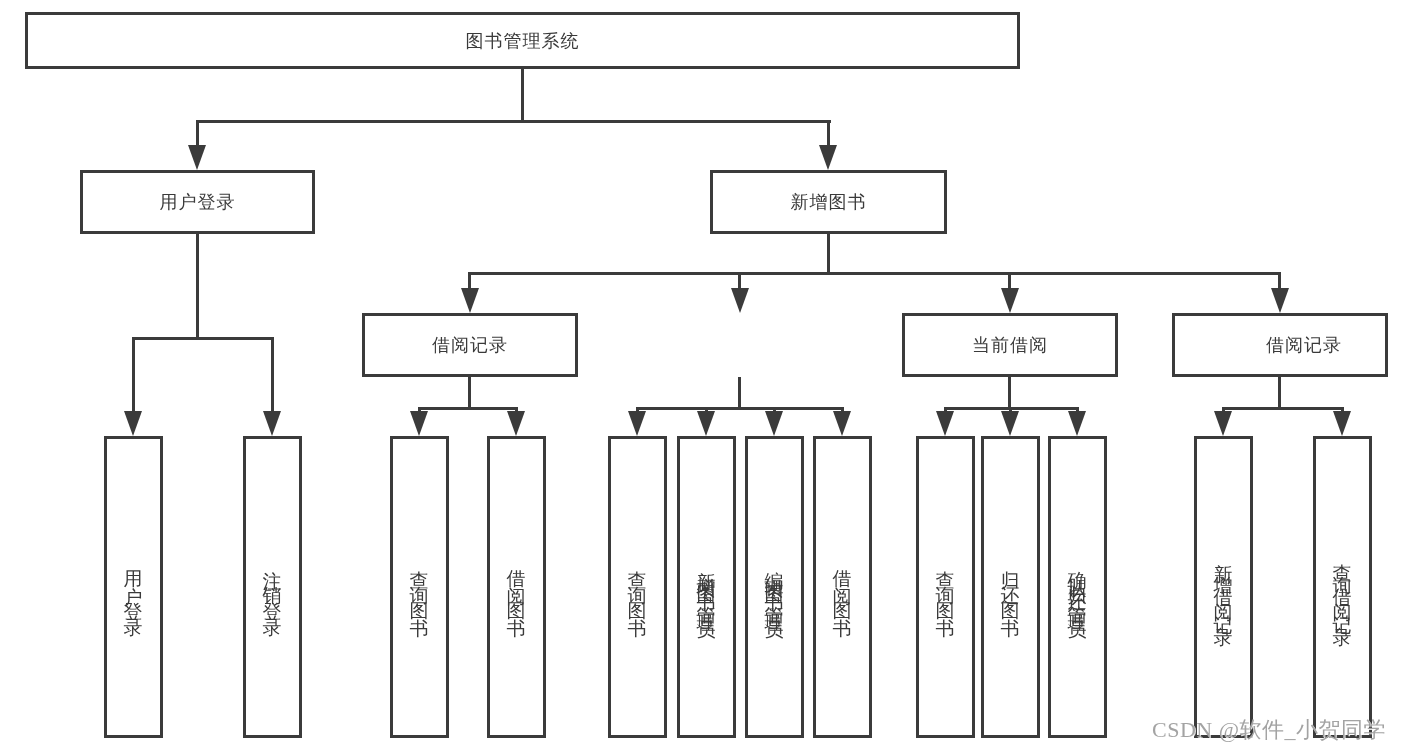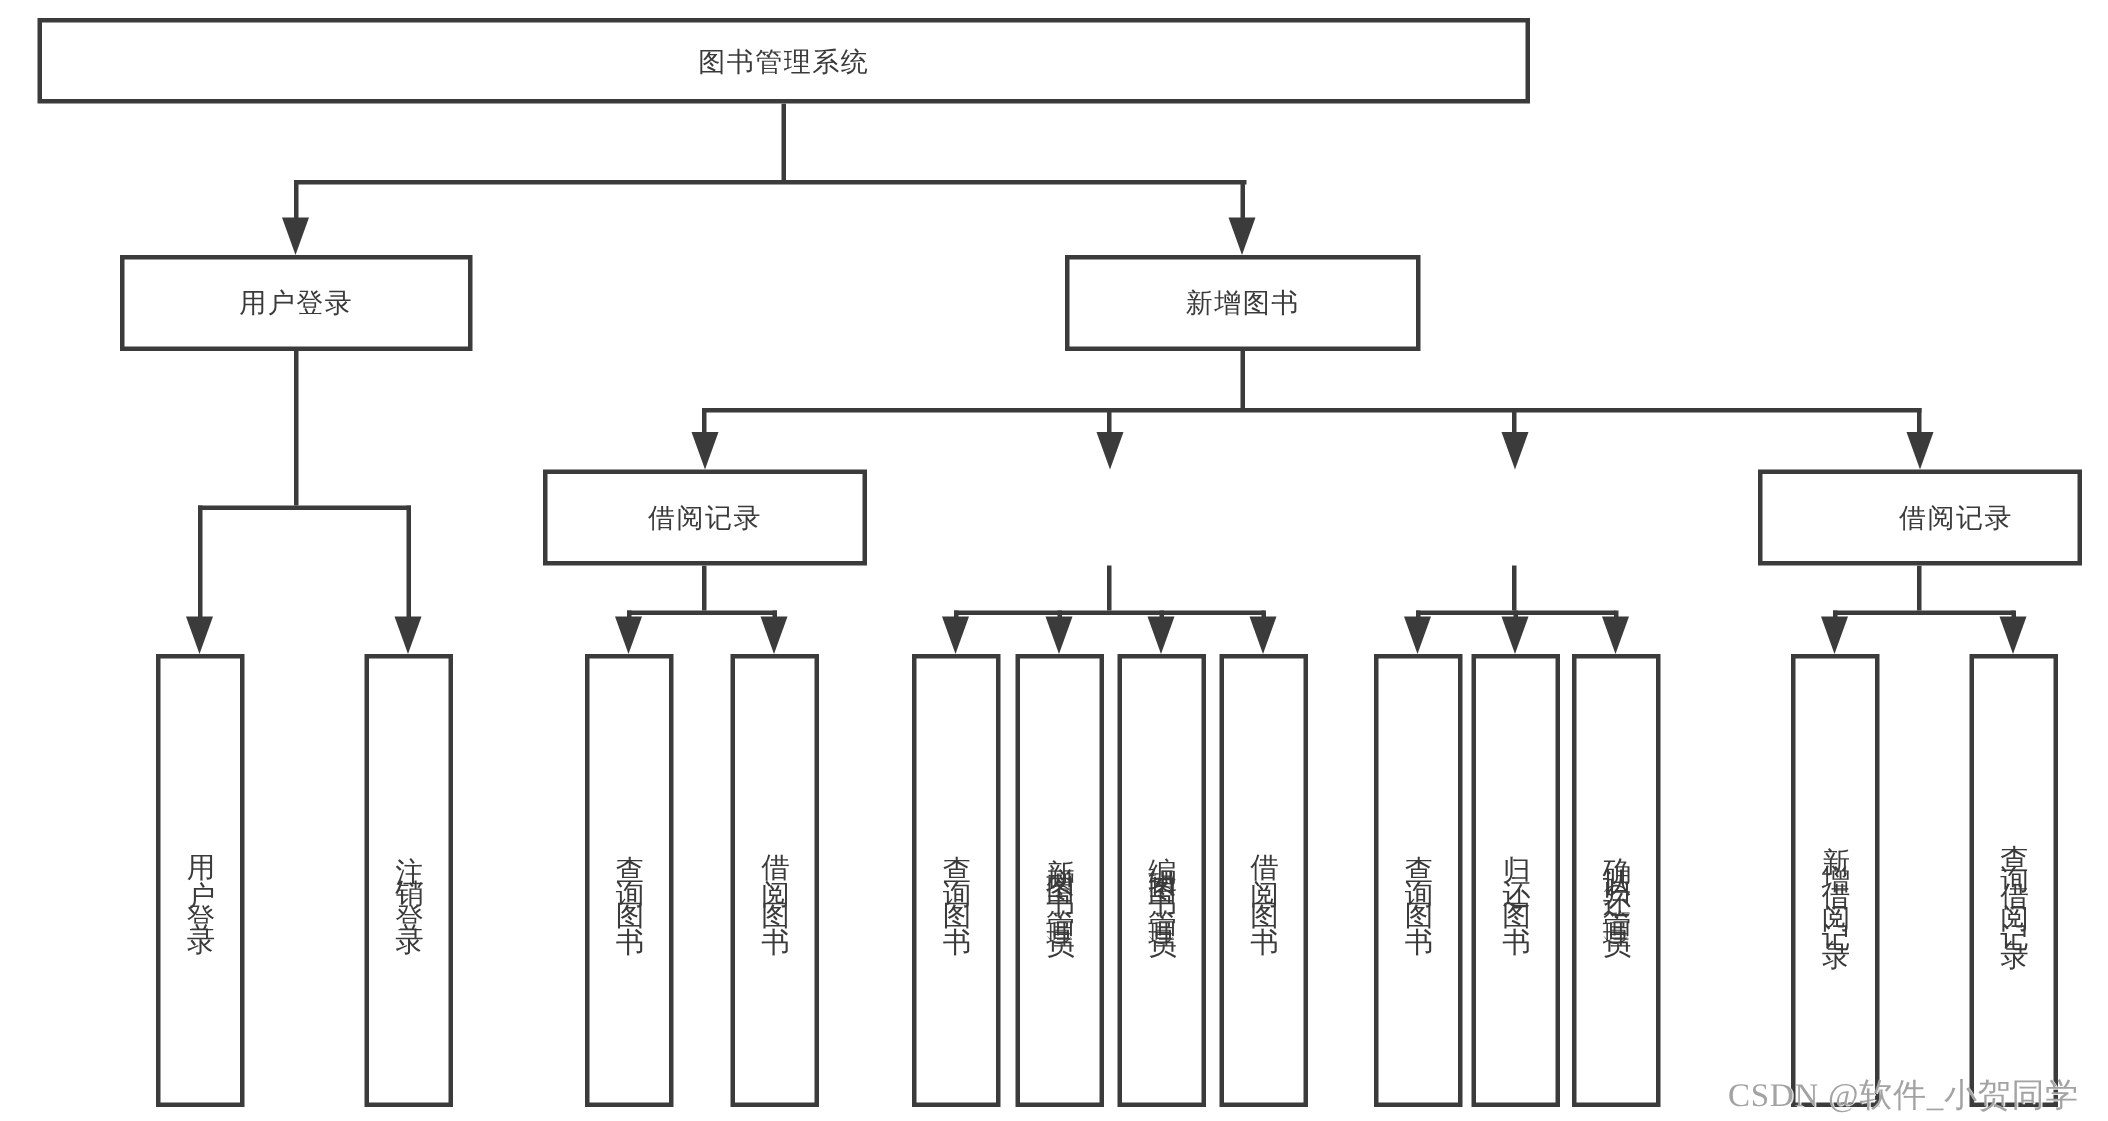--- a/index.html
+++ b/index.html
@@ -64,20 +64,23 @@
 
   <div class="box" style="left:80px; top:170px; width:235px; height:64px;">
     <span>用户登录</span>
   </div>
   <div class="box" style="left:710px; top:170px; width:237px; height:64px;">
     <span>新增图书</span>
   </div>
 
   <div class="box" style="left:362px; top:313px; width:216px; height:64px;">
     <span>借阅记录</span>
+  </div>
+  <div class="box" style="left:902px; top:313px; width:216px; height:64px;">
+    <span>当前借阅</span>
   </div>
   <div class="box" style="left:1172px; top:313px; width:216px; height:64px;padding-left:48px;">
     <span>借阅记录</span>
   </div>
 
   <div class="box leaf l4" style="left:104px; top:436px; width:59px; height:302px;">
     <span>用户登录</span>
   </div>
   <div class="box leaf l4" style="left:243px; top:436px; width:59px; height:302px;">
     <span>注销登录</span>

